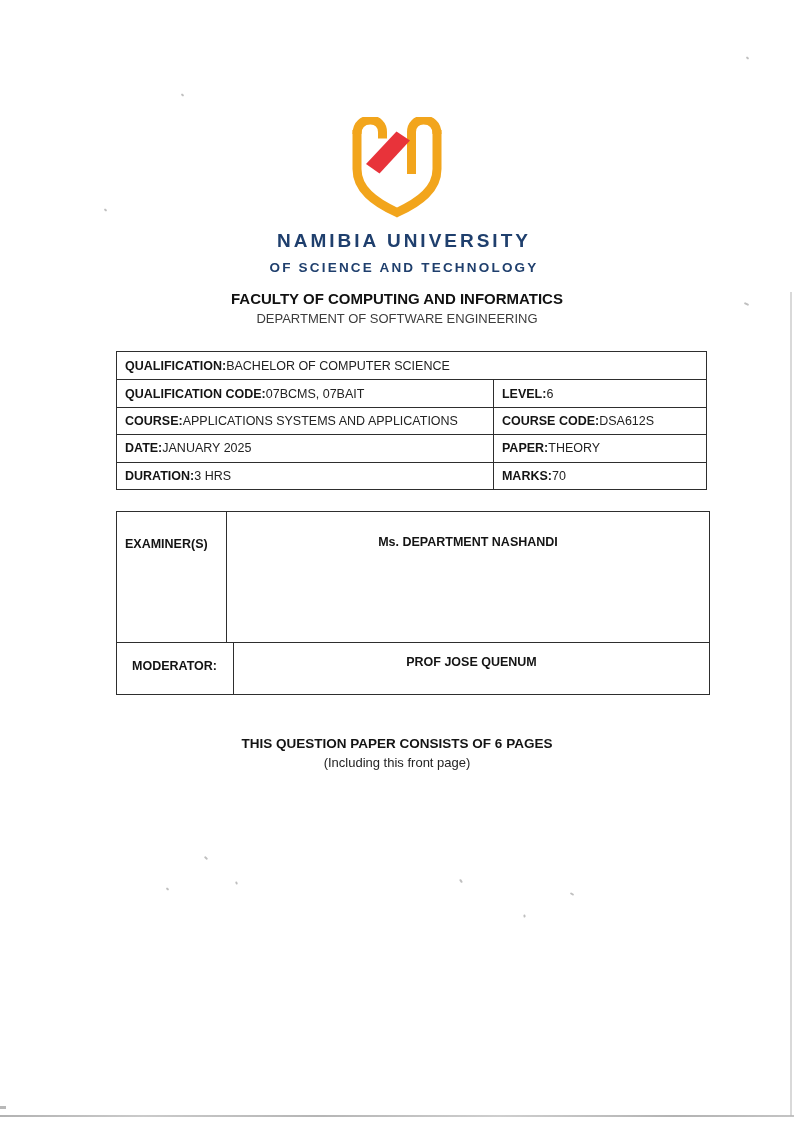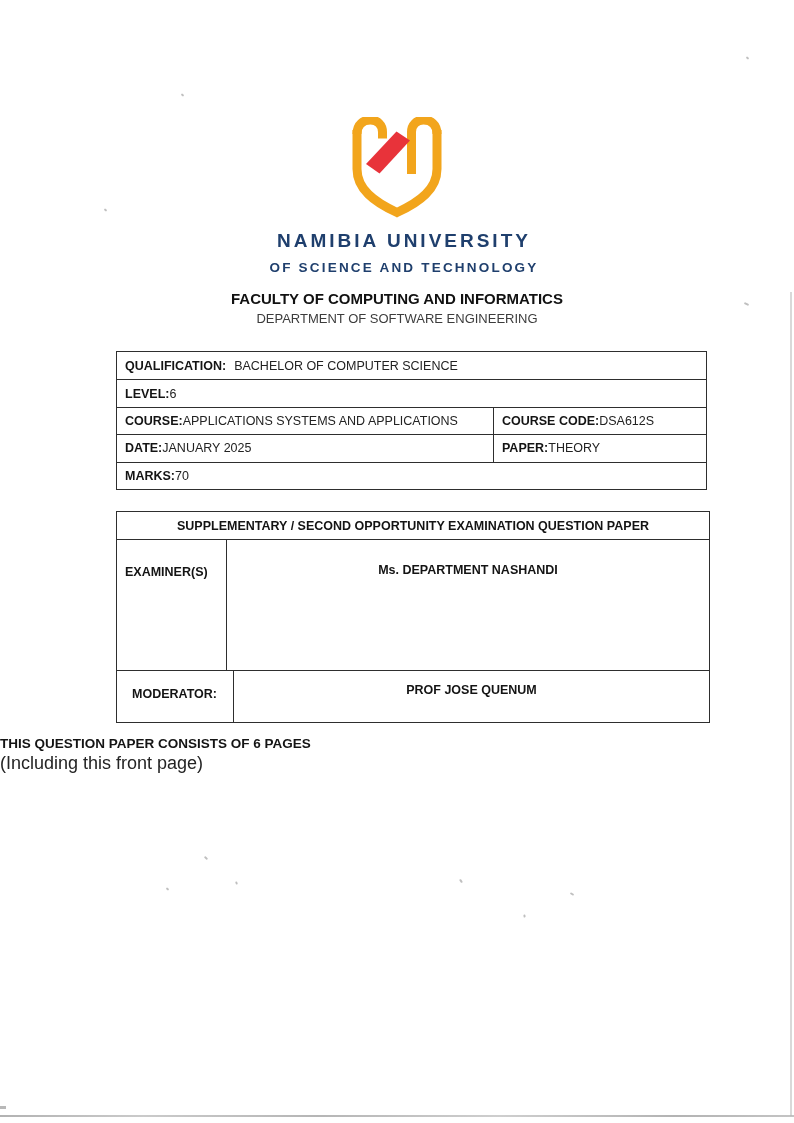--- a/index.html
+++ b/index.html
@@ -87,21 +87,21 @@
   }
   .t1-row:first-child { border-top: none; }
   .t1 .cell {
     display: flex;
     align-items: center;
     padding-left: 8px;
     box-sizing: border-box;
     white-space: nowrap;
     overflow: hidden;
   }
-  .t1 .cell.full { flex: 1 1 100%; gap: 8px; }
+  .t1 .cell.full { flex: 1 1 100%; }
   .t1 .cell.left { flex: 0 0 64%; border-right: 1.5px solid #2e2e2e; }
   .t1 .cell.right { flex: 1; }
   .lbl { font-weight: bold; color: #141414; }
   .val { color: #222222; }
 
   
   .t2 {
     position: absolute;
     left: 116px;
     top: 511px;
@@ -144,29 +144,30 @@
   .t2-row.examiner .t2-value-cell { padding-top: 23px; }
   .t2-row.moderator .t2-label-cell { padding-top: 16px; margin-left: 7px; }
   .t2-row.moderator .t2-value-cell { padding-top: 12px; }
 
   
   .footer-note {
     position: absolute;
     top: 736px;
     left: 0;
     width: 794px;
+    text-align: center;
   }
   .footer-line1 {
     font-size: 13.5px;
     font-weight: bold;
     color: #141414;
     line-height: 16px;
   }
   .footer-line2 {
-    font-size: 18px;
+    font-size: 13px;
     color: #242424;
     line-height: 16px;
     margin-top: 3px;
   }
 
   
   .speckle {
     position: absolute;
     background: #8a8a8a;
     opacity: 0.55;
@@ -230,20 +231,24 @@
   </div>
 
   <div class="t1">
     <div class="t1-row">
       <div class="cell full">
         <span class="lbl">QUALIFICATION:</span>
         <span class="val">BACHELOR OF COMPUTER SCIENCE</span>
       </div>
     </div>
     <div class="t1-row">
+      <div class="cell left">
+        <span class="lbl">QUALIFICATION CODE:</span>
+        <span class="val">07BCMS, 07BAIT</span>
+      </div>
       <div class="cell right">
         <span class="lbl">LEVEL:</span>
         <span class="val">6</span>
       </div>
     </div>
     <div class="t1-row">
       <div class="cell left">
         <span class="lbl">COURSE:</span>
         <span class="val">APPLICATIONS SYSTEMS AND APPLICATIONS</span>
       </div>
@@ -256,29 +261,32 @@
       <div class="cell left">
         <span class="lbl">DATE:</span>
         <span class="val">JANUARY 2025</span>
       </div>
       <div class="cell right">
         <span class="lbl">PAPER:</span>
         <span class="val">THEORY</span>
       </div>
     </div>
     <div class="t1-row">
+      <div class="cell left">
+        <span class="lbl">DURATION:</span>
+        <span class="val">3 HRS</span>
+      </div>
       <div class="cell right">
         <span class="lbl">MARKS:</span>
         <span class="val">70</span>
       </div>
     </div>
   </div>
 
   <div class="t2">
-    <div class="t2-header">SUPPLEMENTARY / SECOND OPPORTUNITY EXAMINATION QUESTION PAPER</div>
     <div class="t2-row examiner">
       <div class="t2-label-cell">EXAMINER(S)</div>
       <div class="t2-value-cell">Ms. DEPARTMENT NASHANDI</div>
     </div>
     <div class="t2-row moderator">
       <div class="t2-label-cell">MODERATOR:</div>
       <div class="t2-value-cell">PROF JOSE QUENUM</div>
     </div>
   </div>
 

